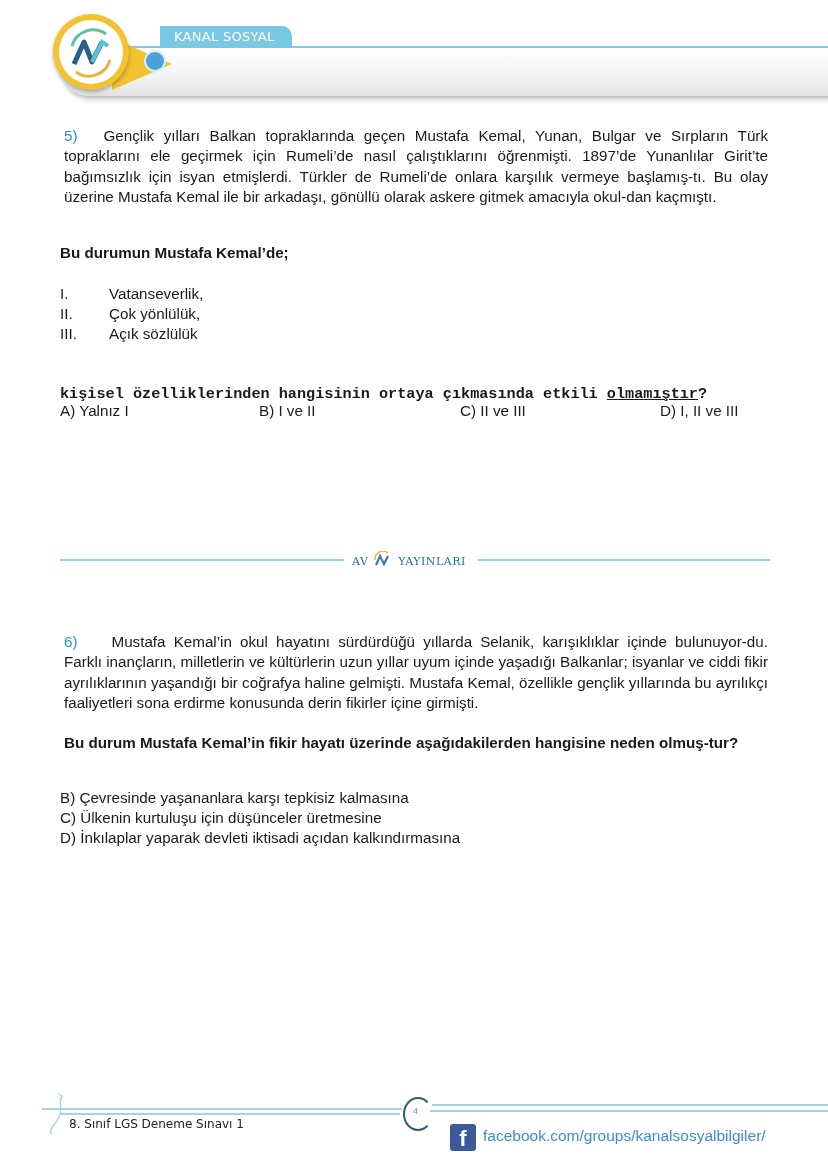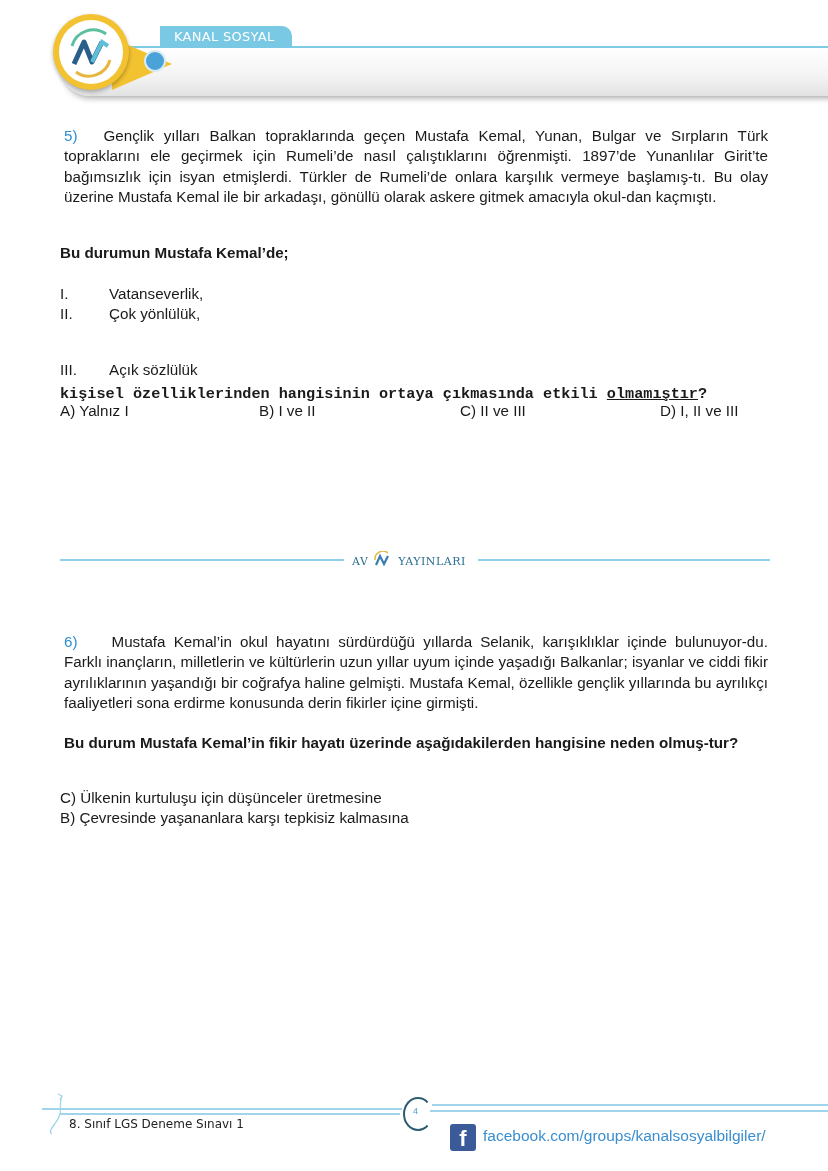--- a/index.html
+++ b/index.html
@@ -80,21 +80,21 @@
   <p><span class="qnum">5)</span><span>Gençlik yılları Balkan topraklarında geçen Mustafa Kemal, Yunan, Bulgar ve Sırpların Türk topraklarını ele geçirmek için Rumeli’de nasıl çalıştıklarını öğrenmişti. 1897’de Yunanlılar Girit’te bağımsızlık için isyan etmişlerdi. Türkler de Rumeli’de onlara karşılık vermeye başlamış-tı. Bu olay üzerine Mustafa Kemal ile bir arkadaşı, gönüllü olarak askere gitmek amacıyla okul-dan kaçmıştı.</span></p>
 </div>
 <div class="q bold" style="top:243px;">Bu durumun Mustafa Kemal’de;</div>
 
 <div class="roman" style="top:284px;">
   <span class="rn">I.</span><span>Vatanseverlik,</span>
 </div>
 <div class="roman" style="top:304px;">
   <span class="rn">II.</span><span>Çok yönlülük,</span>
 </div>
-<div class="roman" style="top:324px;margin-top:36px;">
+<div class="roman" style="top:324px;">
   <span class="rn">III.</span><span>Açık sözlülük</span>
 </div>
 
 <div class="q bold" style="top:384px;font-family:Liberation Mono, monospace;">
   <span>kişisel özelliklerinden hangisinin ortaya çıkmasında etkili </span><span class="u">olmamıştır</span><span>?</span>
 </div>
 
 <div class="choices-row">
   <span style="left:0;">A) Yalnız I</span>
   <span style="left:199px;">B) I ve II</span>
@@ -116,22 +116,23 @@
 </div>
 
 <div class="q" style="top:628px;">
   <p><span class="qnum" style="margin-right:34px;">6)</span><span>Mustafa Kemal’in okul hayatını sürdürdüğü yıllarda Selanik, karışıklıklar içinde bulunuyor-du. Farklı inançların, milletlerin ve kültürlerin uzun yıllar uyum içinde yaşadığı Balkanlar; isyanlar ve ciddi fikir ayrılıklarının yaşandığı bir coğrafya haline gelmişti. Mustafa Kemal, özellikle gençlik yıllarında bu ayrılıkçı faaliyetleri sona erdirme konusunda derin fikirler içine girmişti.</span></p>
 </div>
 <div class="q bold" style="top:729px;">
   <p>Bu durum Mustafa Kemal’in fikir hayatı üzerinde aşağıdakilerden hangisine neden olmuş-tur?</p>
 </div>
 
 <div class="choices-col">
+  <div>B) Çevresinde yaşananlara karşı tepkisiz kalmasına</div>
   <div>C) Ülkenin kurtuluşu için düşünceler üretmesine</div>
-  <div>B) Çevresinde yaşananlara karşı tepkisiz kalmasına</div>
+  <div>D) İnkılaplar yaparak devleti iktisadi açıdan kalkındırmasına</div>
 </div>
 
 <svg style="position:absolute; left:40px; top:1092px;" width="30" height="44" viewBox="0 0 30 44">
   <path d="M22 4 C18 12, 24 20, 16 30 C12 36, 8 40, 12 42" stroke="#9fd4ea" stroke-width="1.3" fill="none"></path>
   <path d="M18 2 L22 4 L20 8" stroke="#9fd4ea" stroke-width="1.2" fill="none"></path>
 </svg>
 <div class="footer-line" style="left:42px; top:1108px; width:360px;"></div>
 <div class="footer-line" style="left:60px; top:1113px; width:340px;"></div>
 <div class="footer-line" style="left:432px; top:1104px; width:396px;"></div>
 <div class="footer-line" style="left:430px; top:1110px; width:398px;"></div>

